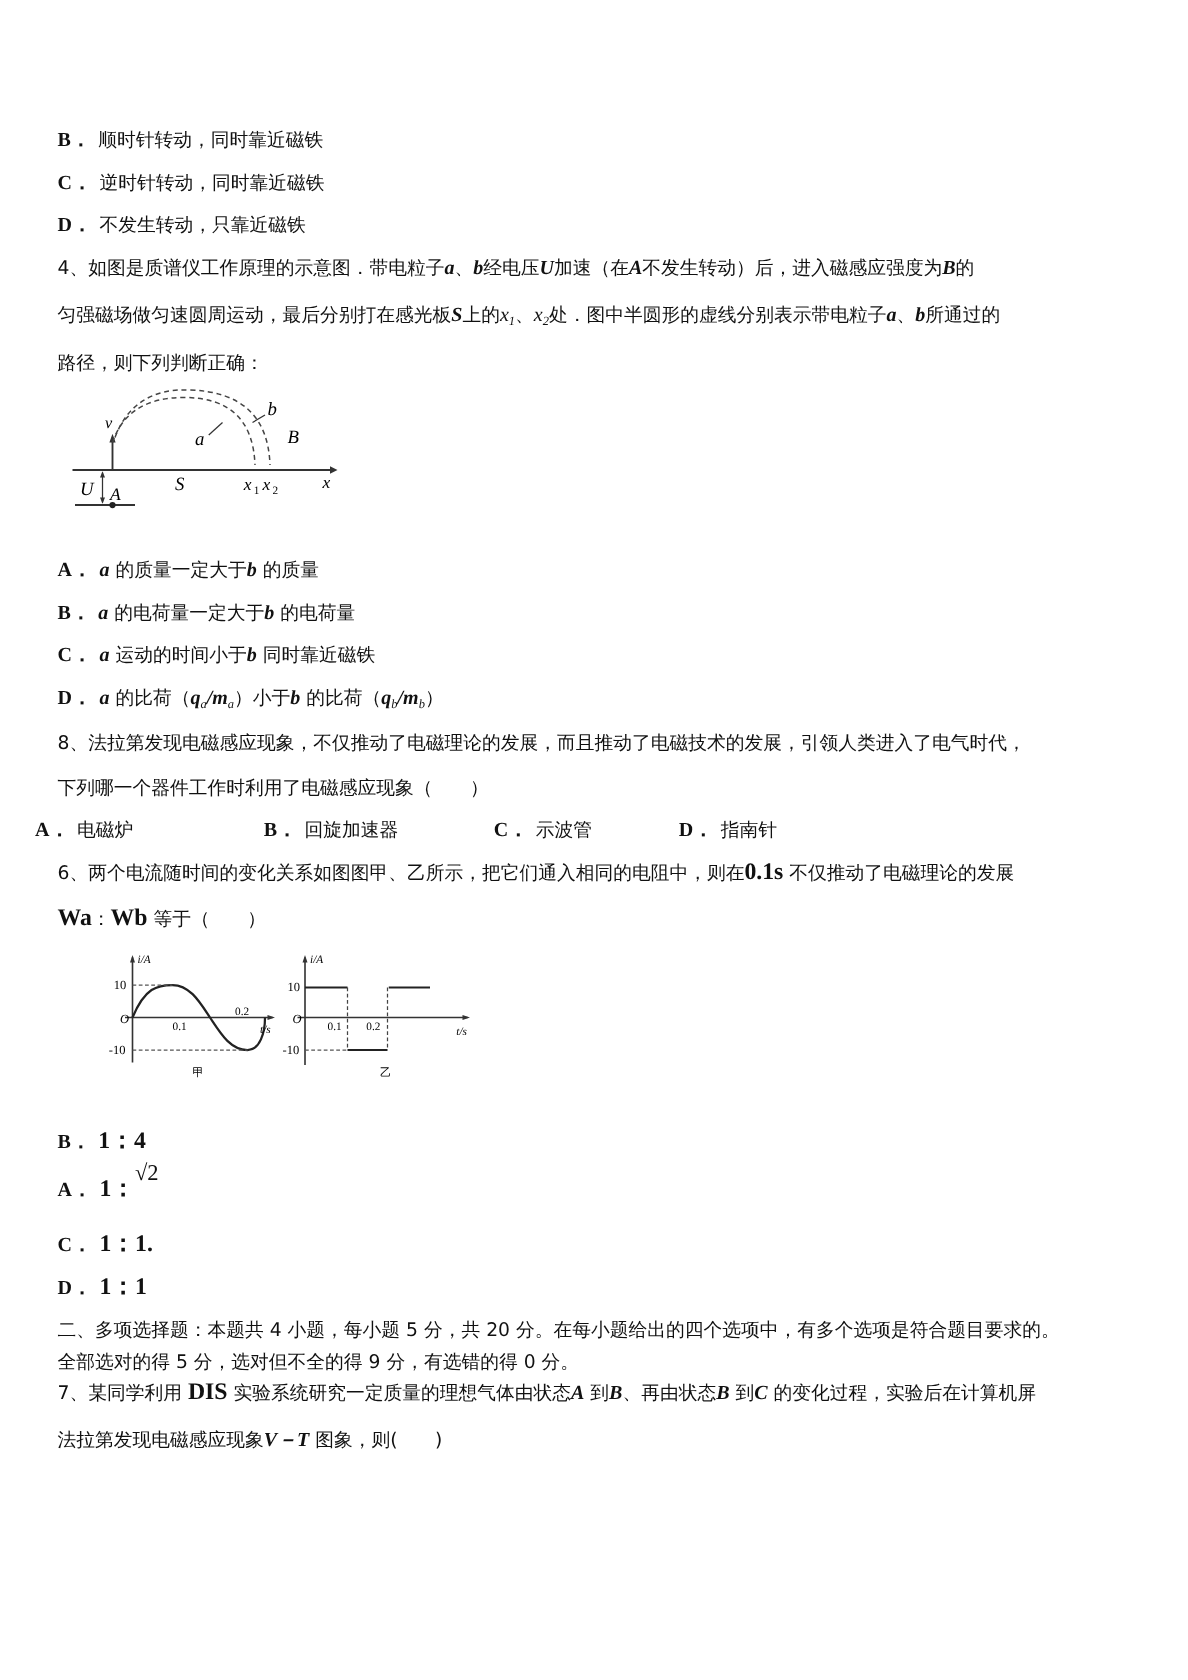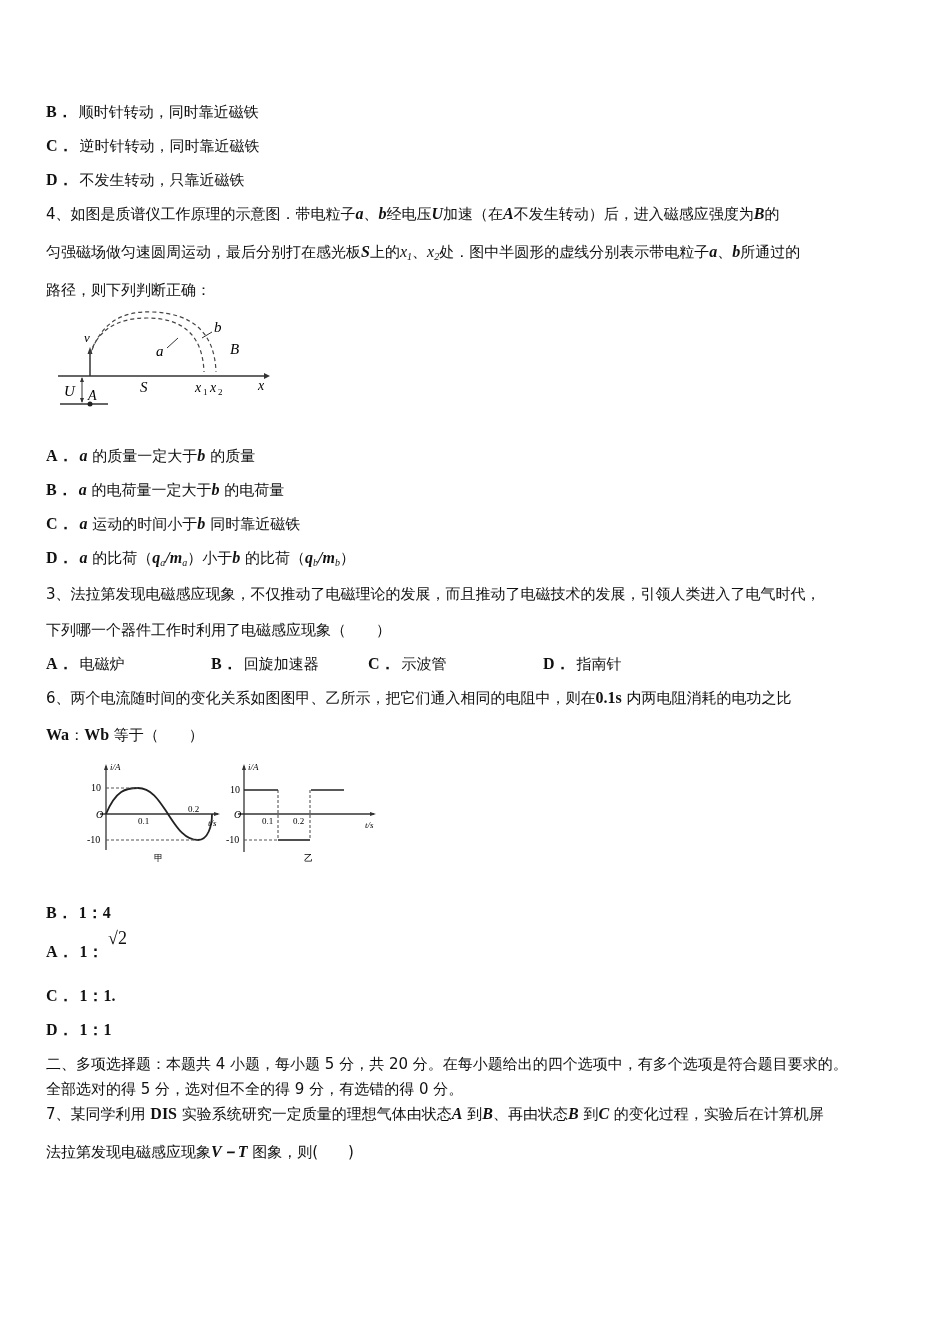--- a/index.html
+++ b/index.html
@@ -4,21 +4,21 @@
 <style>
   html, body { margin: 0; padding: 0; background: #ffffff; }
   body {
     width: 950px; height: 1344px; position: relative; overflow: hidden;
     font-family: "DejaVu Sans", "Liberation Sans", sans-serif;
     color: #111; font-size: 15px;
   }
   .line { position: absolute; left: 46px; white-space: nowrap; line-height: 20px; }
   .lbl { font-family: "Liberation Serif", serif; font-weight: bold; font-size: 16px; margin-right: 6px; }
   .it { font-family: "Liberation Serif", serif; font-style: italic; font-weight: bold; font-size: 16px; }
-  .b { font-family: "Liberation Serif", serif; font-weight: bold; font-size: 16px; }
+  .b { font-family: "Liberation Serif", serif; font-weight: bold; font-size: 19px; }
   .sub { font-size: 10px; vertical-align: -3px; font-style: italic; font-family: "Liberation Serif", serif; }
   .fig { position: absolute; }
   svg text { font-family: "Liberation Serif", serif; }
 </style>
 </head>
 <body>
 
 <div class="line" style="top:102px">
   <span class="lbl">B．</span><span>顺时针转动，同时靠近磁铁</span>
 </div>
@@ -71,29 +71,29 @@
 <div class="line" style="top:480px">
   <span class="lbl">B．</span><span class="it">a</span> <span>的电荷量一定大于</span><span class="it">b</span> <span>的电荷量</span>
 </div>
 <div class="line" style="top:514px">
   <span class="lbl">C．</span><span class="it">a</span> <span>运动的时间小于</span><span class="it">b</span> <span>同时靠近磁铁</span>
 </div>
 <div class="line" style="top:548px">
   <span class="lbl">D．</span><span class="it">a</span> <span>的比荷（</span><span class="it">q</span><span class="sub">a</span><span class="it">/</span><span class="it">m</span><span class="sub">a</span><span>）小于</span><span class="it">b</span> <span>的比荷（</span><span class="it">q</span><span class="sub">b</span><span class="it">/</span><span class="it">m</span><span class="sub">b</span><span>）</span>
 </div>
 
-<div class="line" style="top:584px">3、法拉第发现电磁感应现象，不仅推动了电磁理论的发展，而且推动了电磁技术的发展，引领人类进入了电气时代，</div>
+<div class="line" style="top:584px">8、法拉第发现电磁感应现象，不仅推动了电磁理论的发展，而且推动了电磁技术的发展，引领人类进入了电气时代，</div>
 <div class="line" style="top:620px">下列哪一个器件工作时利用了电磁感应现象（　　）</div>
-<div class="line" style="top:654px;left:46px"><span class="lbl">A．</span><span>电磁炉</span></div>
+<div class="line" style="top:654px;left:28px"><span class="lbl">A．</span><span>电磁炉</span></div>
 <div class="line" style="top:654px;left:211px"><span class="lbl">B．</span><span>回旋加速器</span></div>
-<div class="line" style="top:654px;left:368px"><span class="lbl">C．</span><span>示波管</span></div>
+<div class="line" style="top:654px;left:395px"><span class="lbl">C．</span><span>示波管</span></div>
 <div class="line" style="top:654px;left:543px"><span class="lbl">D．</span><span>指南针</span></div>
 
 <div class="line" style="top:688px">
-  <span>6、两个电流随时间的变化关系如图图甲、乙所示，把它们通入相同的电阻中，则在</span><span class="b">0.1s</span> <span>内两电阻消耗的电功之比</span>
+  <span>6、两个电流随时间的变化关系如图图甲、乙所示，把它们通入相同的电阻中，则在</span><span class="b">0.1s</span> <span>不仅推动了电磁理论的发展</span>
 </div>
 <div class="line" style="top:725px">
   <span class="b">Wa</span><span>：</span><span class="b">Wb</span> <span>等于（　　）</span>
 </div>
 
 <svg class="fig" style="left:48px;top:760px" width="355" height="110" viewBox="0 0 355 110">
   <g>
     <line x1="58" y1="90" x2="58" y2="6" stroke="#333" stroke-width="1.3"></line>
     <polygon points="56,10 58,4 60,10" fill="#333"></polygon>
     <line x1="52" y1="54" x2="170" y2="54" stroke="#333" stroke-width="1.3"></line>

